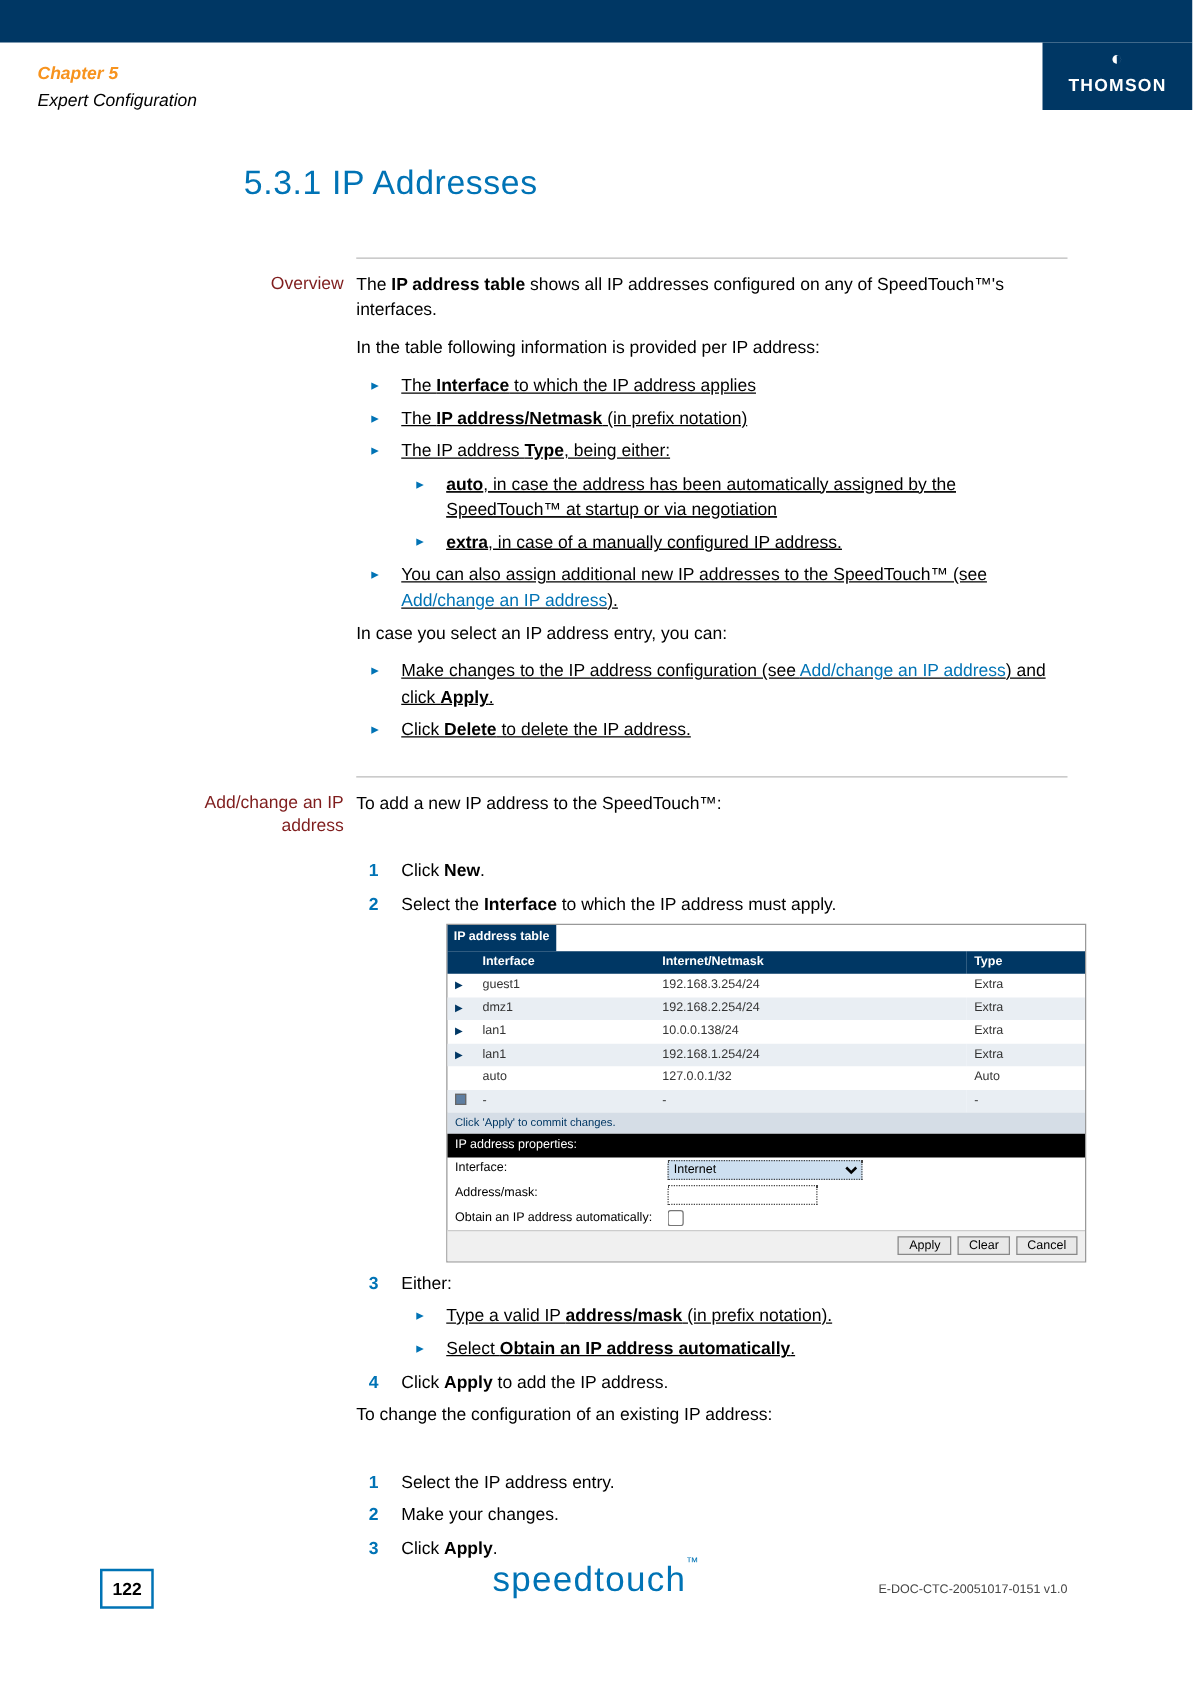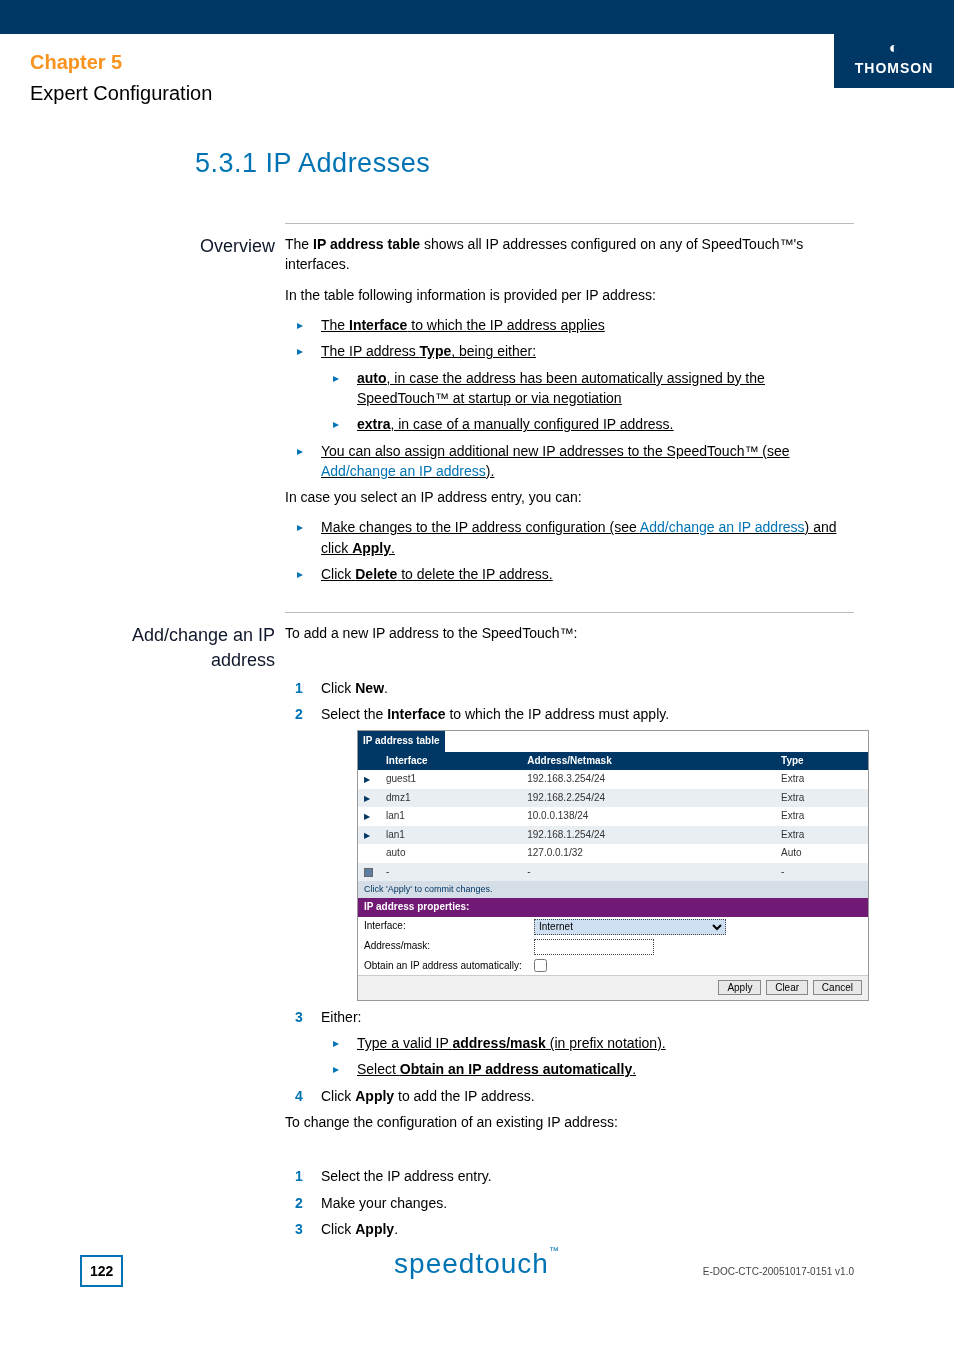--- a/index.html
+++ b/index.html
@@ -18,23 +18,24 @@
     background: #003764;
     width: 100%;
   }
   .header {
     display: flex;
     justify-content: space-between;
     align-items: flex-start;
     padding: 14px 30px 36px 30px;
   }
   .hd-left {
-    font-size: 20px;
+    font-size: 14px;
     font-weight: bold;
     color: #F7931E;
+    font-style: italic;
   }
   .hd-left .sub {
     color: #000;
     font-weight: normal;
     display: block;
     margin-top: 2px;
   }
   .thomson-logo {
     color: #fff;
     background: #003764;
@@ -70,23 +71,23 @@
     border-top: 1px solid #bbb;
     padding-top: 10px;
     margin-top: 28px;
     position: relative;
   }
   .section-label {
     position: absolute;
     left: -160px;
     top: 10px;
     width: 150px;
-    color: #0f172a;
+    color: #7f1d1d;
     text-align: right;
-    font-size: 18px;
+    font-size: 14px;
     line-height: 1.35;
   }
   .para { margin-bottom: 10px; }
   ul.arrows {
     list-style: none;
     margin-left: 0;
     text-decoration: underline;
   }
   ul.arrows > li {
     position: relative;
@@ -169,36 +170,36 @@
     border: 1px solid #666;
     background: #5e7ea1;
     vertical-align: middle;
   }
   .embed .note-row td {
     background: #d5dde6;
     color: #003764;
     font-size: 9px;
   }
   .embed .hdr-row td {
-    background: #701a75;
+    background: #000000;
     color: #fff;
-    font-weight: bold;
+    font-weight: normal;
   }
   .form-row {
     display: flex;
     align-items: center;
     padding: 2px 6px;
   }
   .form-row .lbl { width: 170px; }
   .form-row select, .form-row input[type=text] {
     font-size: 10px;
     height: 16px;
     border: 1px dotted #444;
   }
-  .form-row select { width: 192px; background: #cddff0; }
+  .form-row select { width: 156px; background: #cddff0; }
   .form-row input[type=text] { width: 120px; }
   .btnbar {
     text-align: right;
     padding: 4px 6px;
     background: #f0f0f0;
     border-top: 1px solid #ccc;
   }
   .btnbar button {
     font-size: 10px;
     padding: 1px 8px;
@@ -266,20 +267,23 @@
     <p class="para">
       <span>The </span><b>IP address table</b><span> shows all IP addresses configured on any of SpeedTouch™'s interfaces.</span>
     </p>
     <p class="para">In the table following information is provided per IP address:</p>
 
     <ul class="arrows">
       <li>
         <span>The </span><b>Interface</b><span> to which the IP address applies</span>
       </li>
       <li>
+        <span>The </span><b>IP address/Netmask</b><span> (in prefix notation)</span>
+      </li>
+      <li>
         <span>The IP address </span><b>Type</b><span>, being either:</span>
         <ul class="arrows">
           <li><b>auto</b><span>, in case the address has been automatically assigned by the SpeedTouch™ at startup or via negotiation</span></li>
           <li><b>extra</b><span>, in case of a manually configured IP address.</span></li>
         </ul>
       </li>
       <li>
         <span>You can also assign additional new IP addresses to the SpeedTouch™ (see </span><a class="ref">Add/change an IP address</a><span>).</span>
       </li>
     </ul>
@@ -309,21 +313,21 @@
         <span>Select the </span><b>Interface</b><span> to which the IP address must apply.</span>
 
         
         <div class="embed">
           <span class="cap">IP address table</span>
           <table>
             <tbody>
                 <tr>
               <th style="width:22px"></th>
               <th>Interface</th>
-              <th>Address/Netmask</th>
+              <th>Internet/Netmask</th>
               <th>Type</th>
             </tr>
             <tr>
                   <td><span class="tri">▶</span></td>
                   <td>guest1</td>
                   <td>192.168.3.254/24</td>
                   <td>Extra</td>
                 </tr>
             <tr class="alt">
                   <td><span class="tri">▶</span></td>

